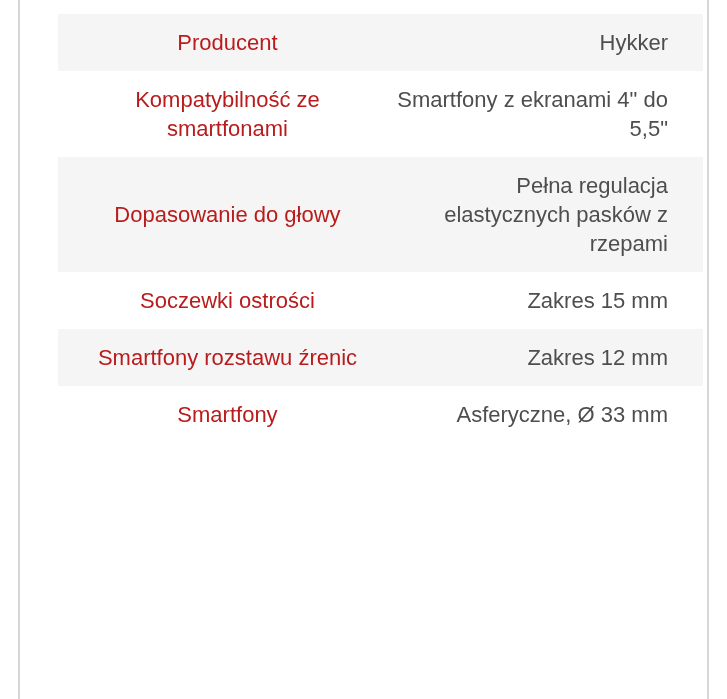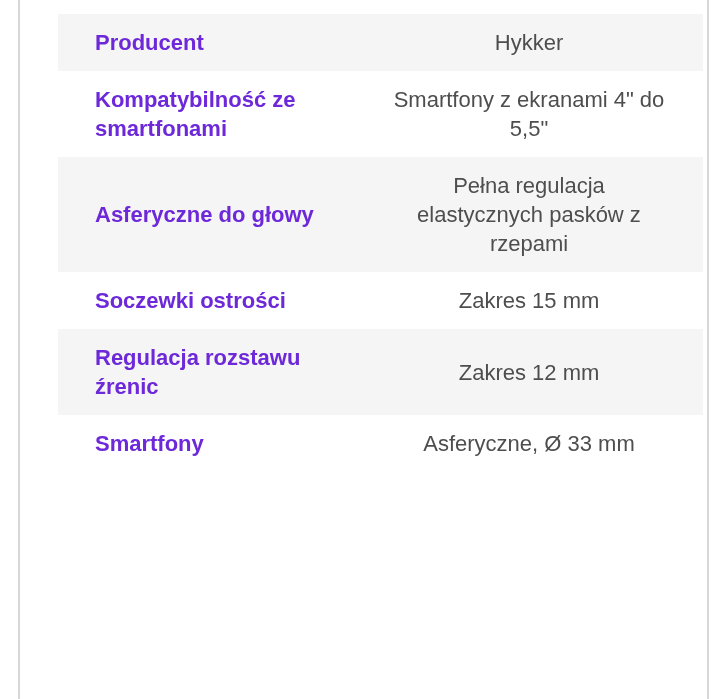--- a/index.html
+++ b/index.html
@@ -34,28 +34,28 @@
   }
   table.spec-table td {
     font-size: 22px;
     line-height: 29px;
     vertical-align: middle;
     border: none;
   }
   td.spec-label {
     width: 317px;
     padding: 14px 15px 14px 37px;
-    text-align: left;
-    font-weight: bold;
-    color: #6d28d9;
+    text-align: center;
+    font-weight: normal;
+    color: #b91c1c;
   }
   td.spec-value {
     width: 328px;
     padding: 14px 35px 14px 15px;
-    text-align: center;
+    text-align: right;
     font-weight: normal;
     color: #4e4e4e;
   }
 </style>
 </head>
 <body>
 
 <div class="page-border left"></div>
 <div class="page-border right"></div>
 
@@ -63,29 +63,29 @@
   <tbody>
     <tr>
       <td class="spec-label">Producent</td>
       <td class="spec-value">Hykker</td>
     </tr>
     <tr>
       <td class="spec-label">Kompatybilność ze smartfonami</td>
       <td class="spec-value">Smartfony z ekranami 4" do 5,5"</td>
     </tr>
     <tr>
-      <td class="spec-label">Asferyczne do głowy</td>
+      <td class="spec-label">Dopasowanie do głowy</td>
       <td class="spec-value">Pełna regulacja elastycznych pasków z rzepami</td>
     </tr>
     <tr>
       <td class="spec-label">Soczewki ostrości</td>
       <td class="spec-value">Zakres 15 mm</td>
     </tr>
     <tr>
-      <td class="spec-label">Regulacja rozstawu źrenic</td>
+      <td class="spec-label">Smartfony rozstawu źrenic</td>
       <td class="spec-value">Zakres 12 mm</td>
     </tr>
     <tr>
       <td class="spec-label">Smartfony</td>
       <td class="spec-value">Asferyczne, Ø 33 mm</td>
     </tr>
   </tbody>
 </table>
 
 </body></html>

